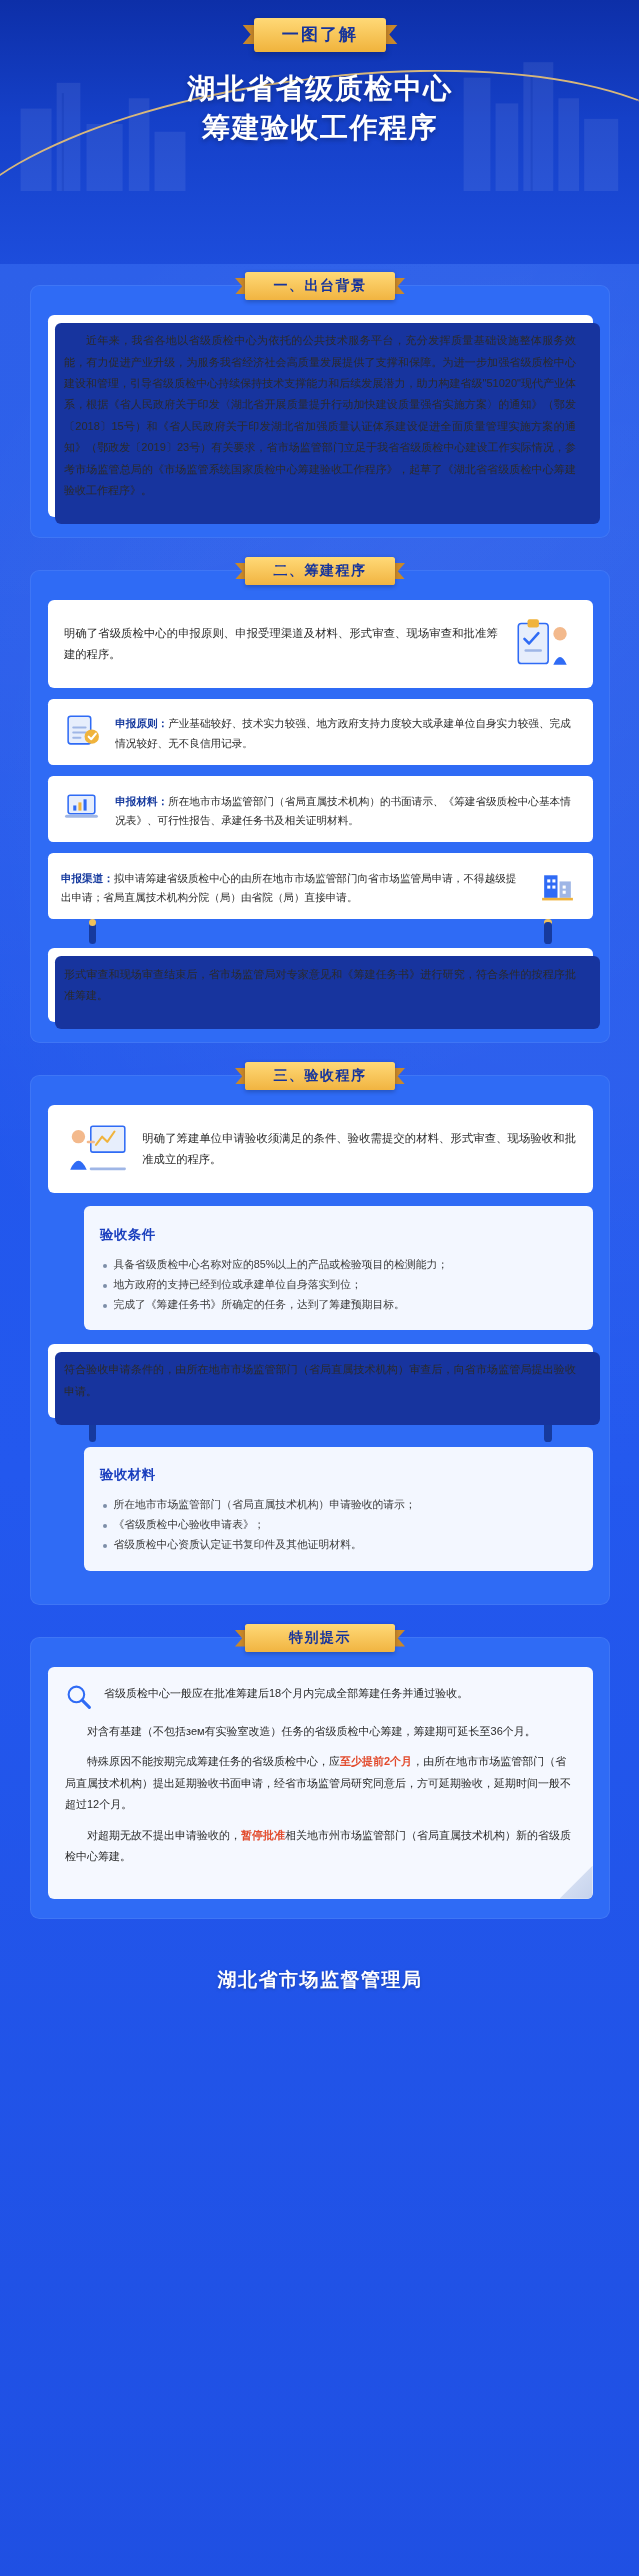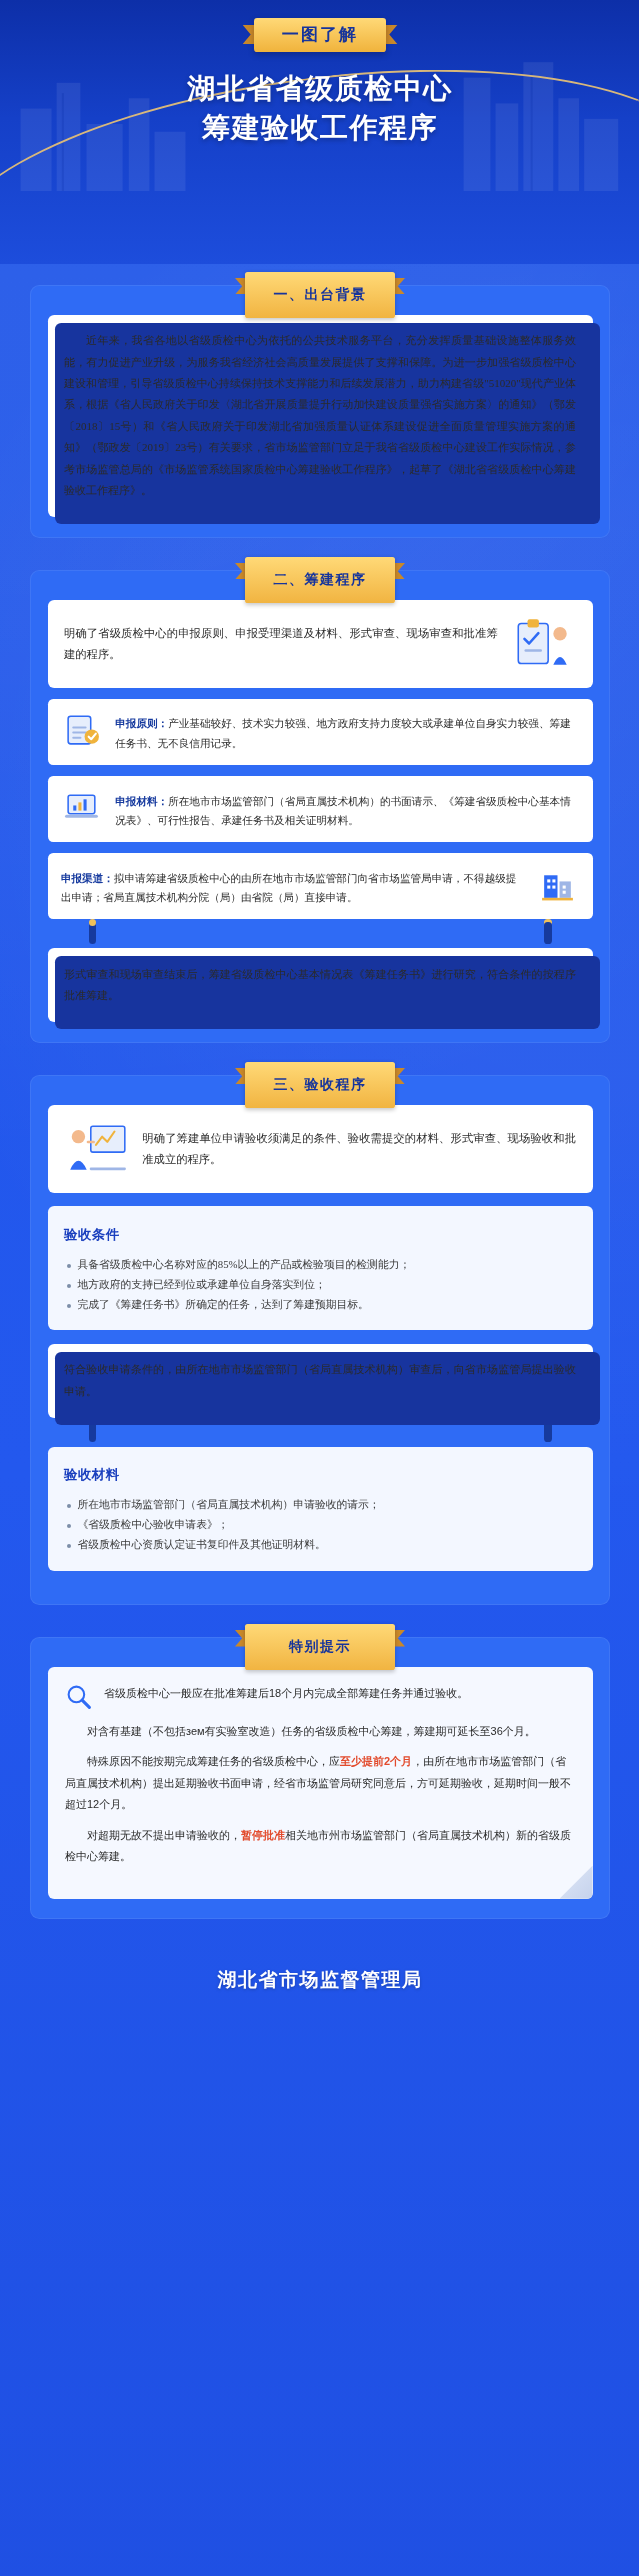--- a/index.html
+++ b/index.html
@@ -101,21 +101,21 @@
     border-radius: 9.3px;
     padding: 30px 17.5px 20.6px;
     box-shadow: inset 0 0 0 1px rgba(255,255,255,0.08);
   }
   .sect-head {
     position: absolute;
     top: -12.4px;
     left: 50%;
     transform: translateX(-50%);
     width: 170px;
-    height: 46px;
+    height: 28px;
     z-index: 3;
   }
   .sect-head .plate {
     position: absolute;
     left: 10.3px; right: 10.3px; top: 0; bottom: 0;
     background: linear-gradient(180deg, #ffd977 0%, #f1b441 100%);
     border-radius: 2.6px;
     display: flex; align-items: center; justify-content: center;
     box-shadow: 0 1.5px 4.6px rgba(0,0,0,0.22);
   }
@@ -137,34 +137,33 @@
   
   .card {
     position: relative;
     background: #ffffff;
     border-radius: 6.2px;
     padding: 15.5px 16.5px;
     color: #2a2a2a;
     font-size: 11px;
     line-height: 1.95;
     text-align: justify;
-    font-family: Liberation Serif, serif;
   }
   .card.shadow::after {
     content: "";
     position: absolute;
     left: 7.2px; right: -7.2px;
     top: 8.2px; bottom: -7.2px;
     background: #17349e;
     border-radius: 6.2px;
     z-index: -1;
   }
   .card.shadow { z-index: 1; }
 
-  .card.tinted { background: #f3f7ff; }
+  .card.tinted { background: #f3f7ff; margin-left: 36px; }
 
   .indent { text-indent: 2em; }
 
   .card-title {
     font-size: 13.4px;
     font-weight: bold;
     color: #1a3fbe;
     margin-bottom: 7.2px;
     letter-spacing: 0.5px;
   }
@@ -357,21 +356,21 @@
     <div class="flow-item">
       <div class="ico">
         <svg width="39" height="36" viewBox="0 0 76 70">
           <rect x="10" y="8" width="44" height="54" rx="5" fill="#e7eefc" stroke="#2f6bf5" stroke-width="3"></rect>
           <path d="M20 30 h24 M20 40 h24 M20 50 h14" stroke="#9fb6e6" stroke-width="4" stroke-linecap="round"></path>
           <circle cx="56" cy="48" r="14" fill="#f0b33c"></circle>
           <path d="M50 48 l5 5 l9 -11" stroke="#fff" stroke-width="4" fill="none" stroke-linecap="round" stroke-linejoin="round"></path>
         </svg>
       </div>
       <div class="kv">
-        <span class="k">申报原则：</span><span>产业基础较好、技术实力较强、地方政府支持力度较大或承建单位自身实力较强、筹建任务书、无不良信用记录。</span>
+        <span class="k">申报原则：</span><span>产业基础较好、技术实力较强、地方政府支持力度较大或承建单位自身实力较强、完成情况较好、无不良信用记录。</span>
       </div>
     </div>
 
     <div class="flow-item">
       <div class="ico">
         <svg width="39" height="36" viewBox="0 0 76 70">
           <rect x="10" y="12" width="52" height="36" rx="4" fill="#e7eefc" stroke="#2f6bf5" stroke-width="3"></rect>
           <rect x="20" y="32" width="6" height="10" fill="#2f6bf5"></rect>
           <rect x="30" y="26" width="6" height="16" fill="#f0b33c"></rect>
           <rect x="40" y="20" width="6" height="22" fill="#2f6bf5"></rect>
@@ -401,21 +400,21 @@
         </svg>
       </div>
     </div>
 
     <div class="connector">
       <span class="dot-l"></span>
       <span class="dot-r"></span>
     </div>
 
     <div class="card shadow">
-      <div>形式审查和现场审查结束后，筹建省级质检中心基本情况表《筹建任务书》进行研究，符合条件的按程序批准筹建。</div>
+      <div>形式审查和现场审查结束后，省市场监管局对专家意见和《筹建任务书》进行研究，符合条件的按程序批准筹建。</div>
     </div>
   </div>
 
   <div class="section">
     <div class="sect-head">
       <div class="tail l"></div>
       <div class="tail r"></div>
       <div class="plate">
         <span>三、验收程序</span>
       </div>

